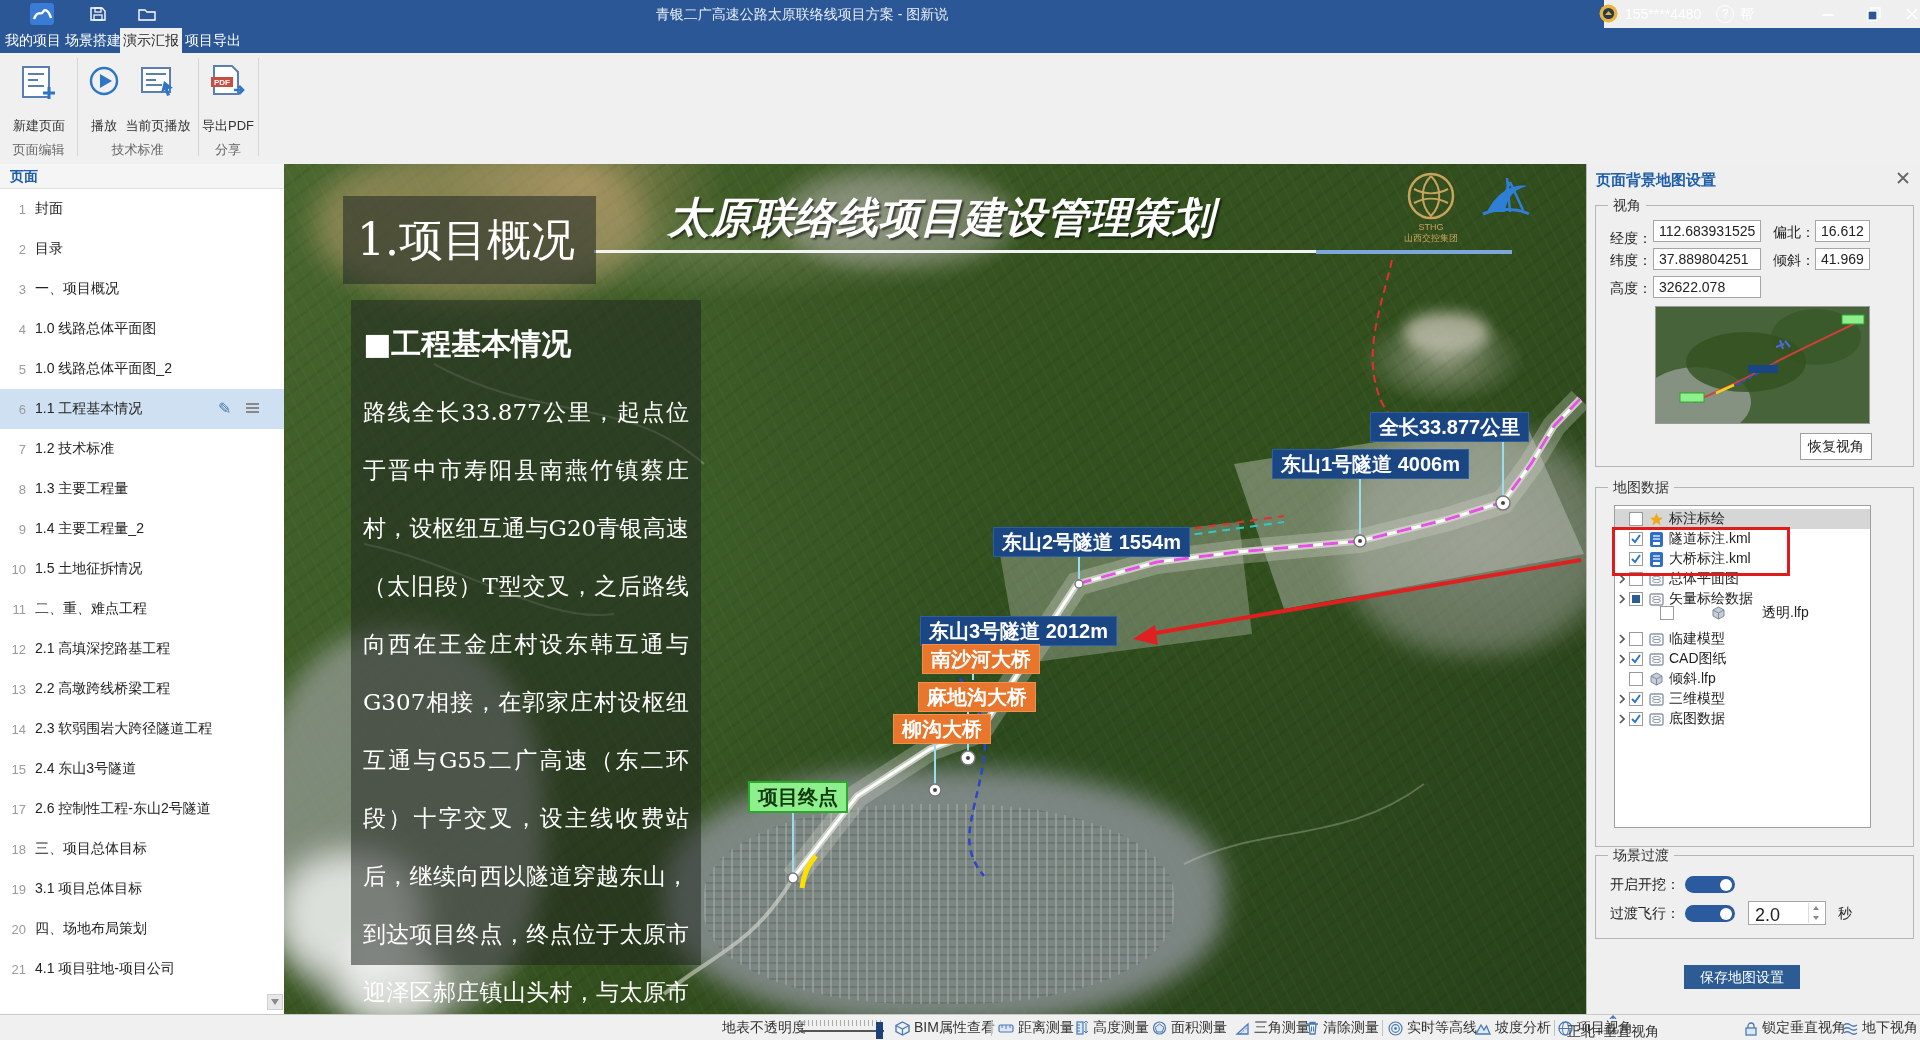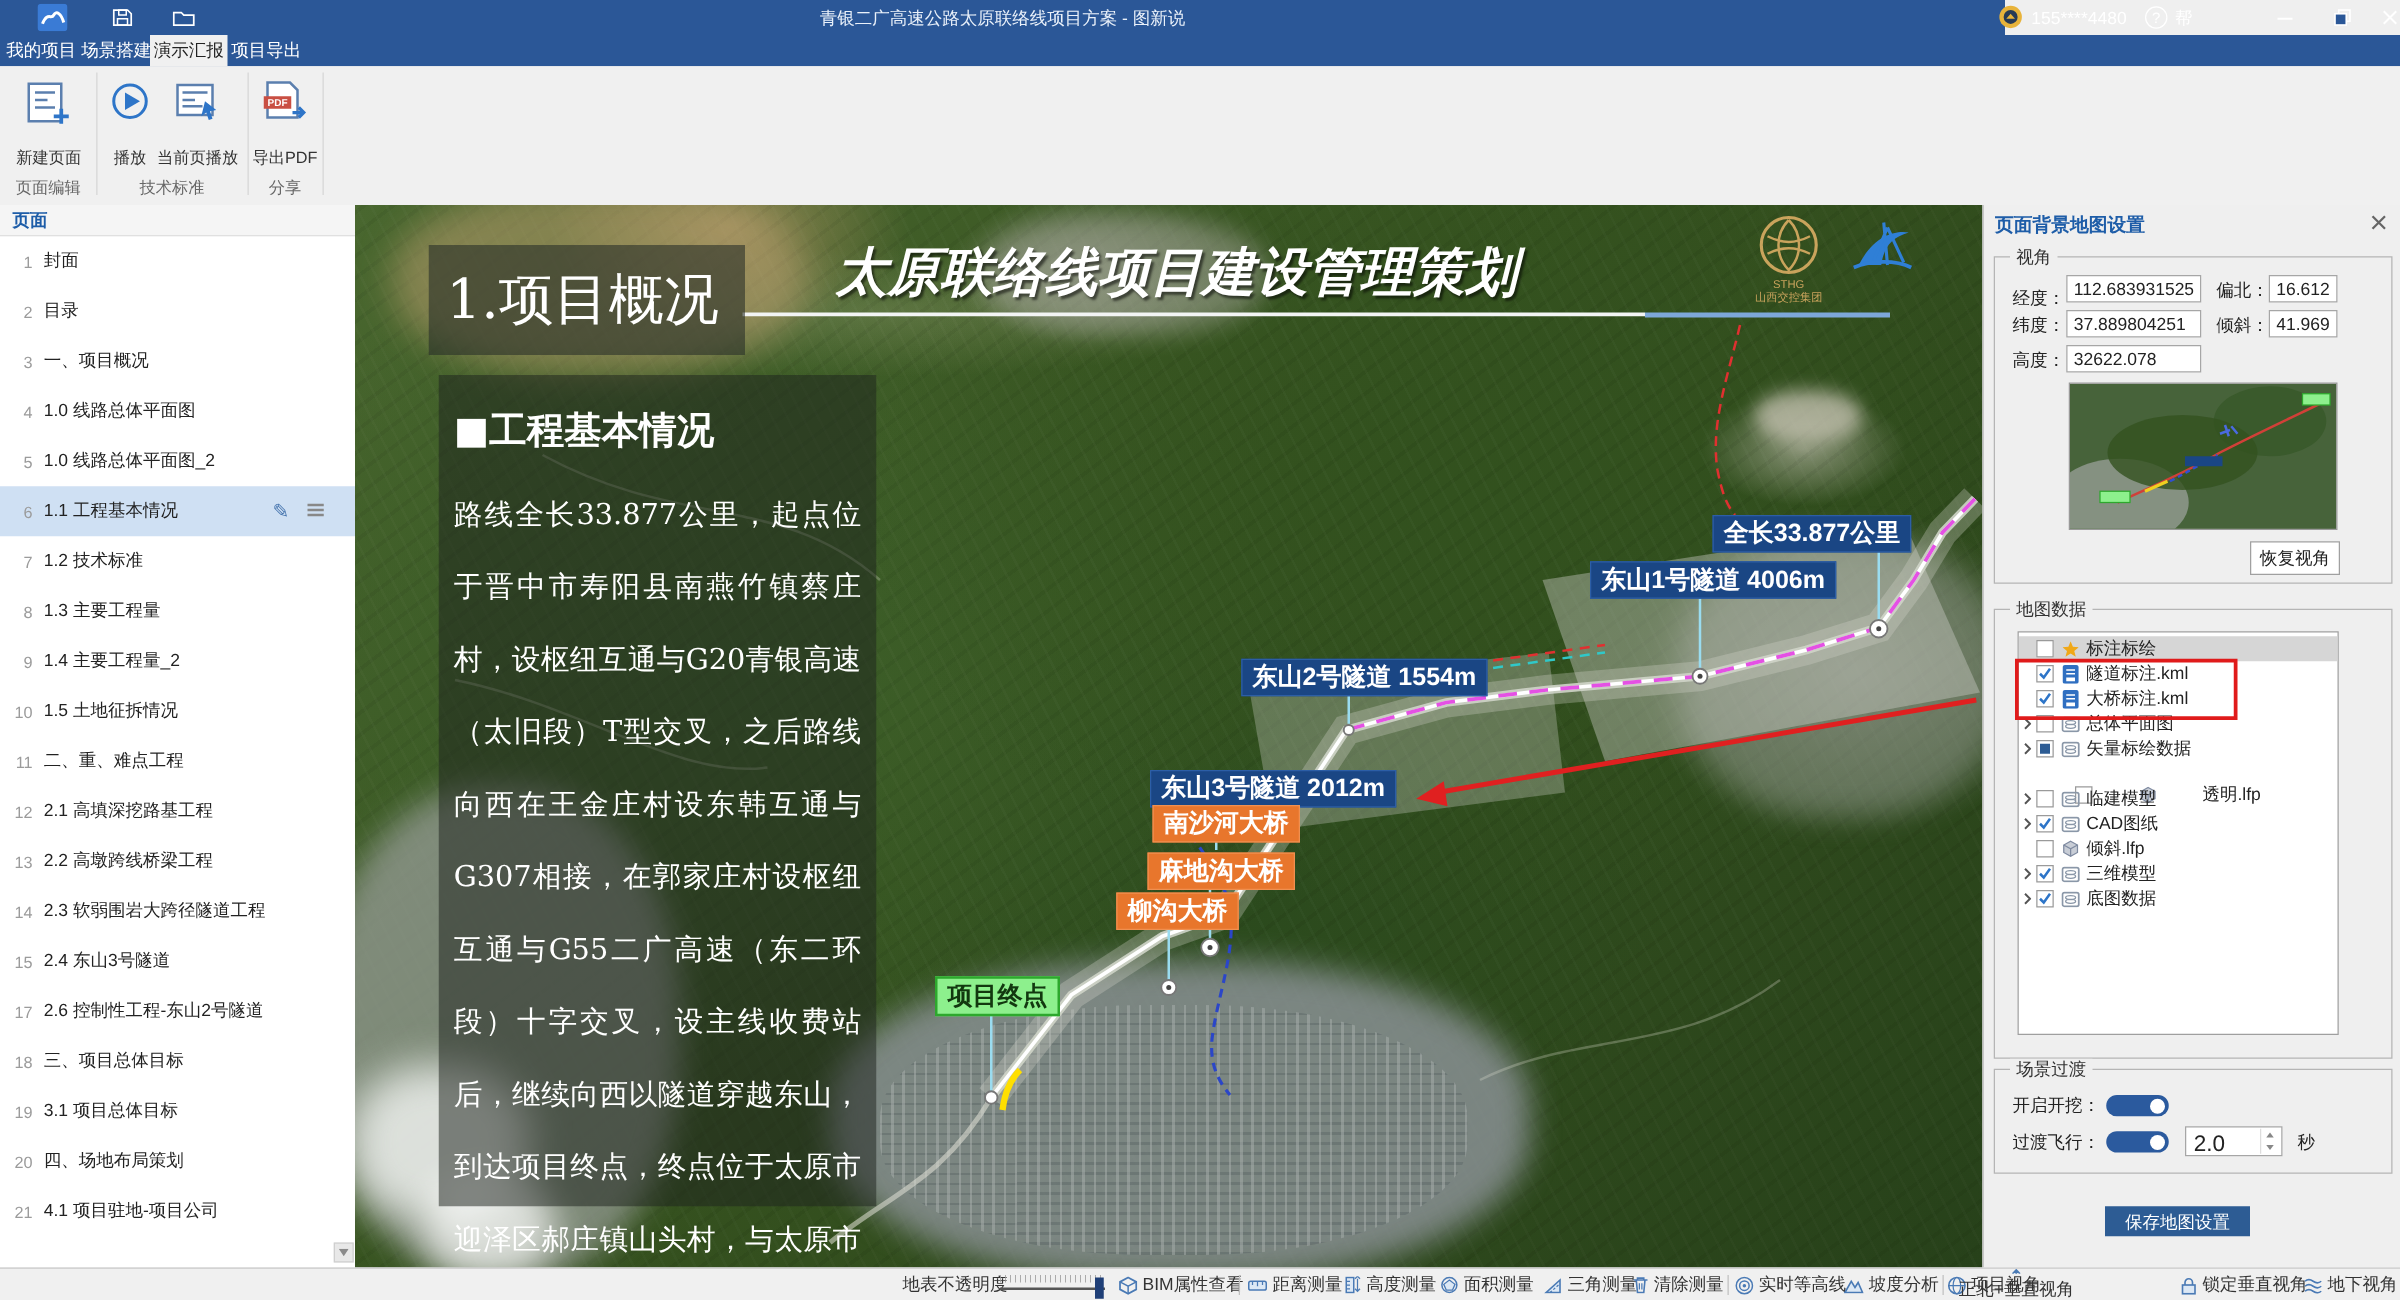--- a/index.html
+++ b/index.html
@@ -513,21 +513,21 @@
         <span class="tcb part"></span>
         <span class="ticon">
             <svg width="15" height="13">
               <rect x="1" y="1" width="13" height="11" rx="1.5" fill="none" stroke="#8a97a8" stroke-width="1.4"></rect>
               <ellipse cx="7.5" cy="5" rx="4" ry="1.6" fill="none" stroke="#8a97a8"></ellipse>
               <ellipse cx="7.5" cy="8" rx="4" ry="1.6" fill="none" stroke="#8a97a8"></ellipse>
             </svg>
           </span>
         <span>矢量标绘数据</span>
       </div>
-      <div class="trow" style="top:120px;gap:31px;">
+      <div class="trow" style="top:97px;gap:31px;">
         <span class="texp"></span>
           <span class="tcb"></span>
         <span class="ticon">
             <svg width="13" height="14">
               <path d="M6.5 1 L12 4 V10 L6.5 13 L1 10 V4 Z" fill="#c8cdd6" stroke="#7e8aa0"></path>
               <path d="M1 4 L6.5 7 L12 4 M6.5 7 V13" stroke="#7e8aa0" fill="none"></path>
             </svg>
           </span>
         <span>透明.lfp</span>
       </div>

